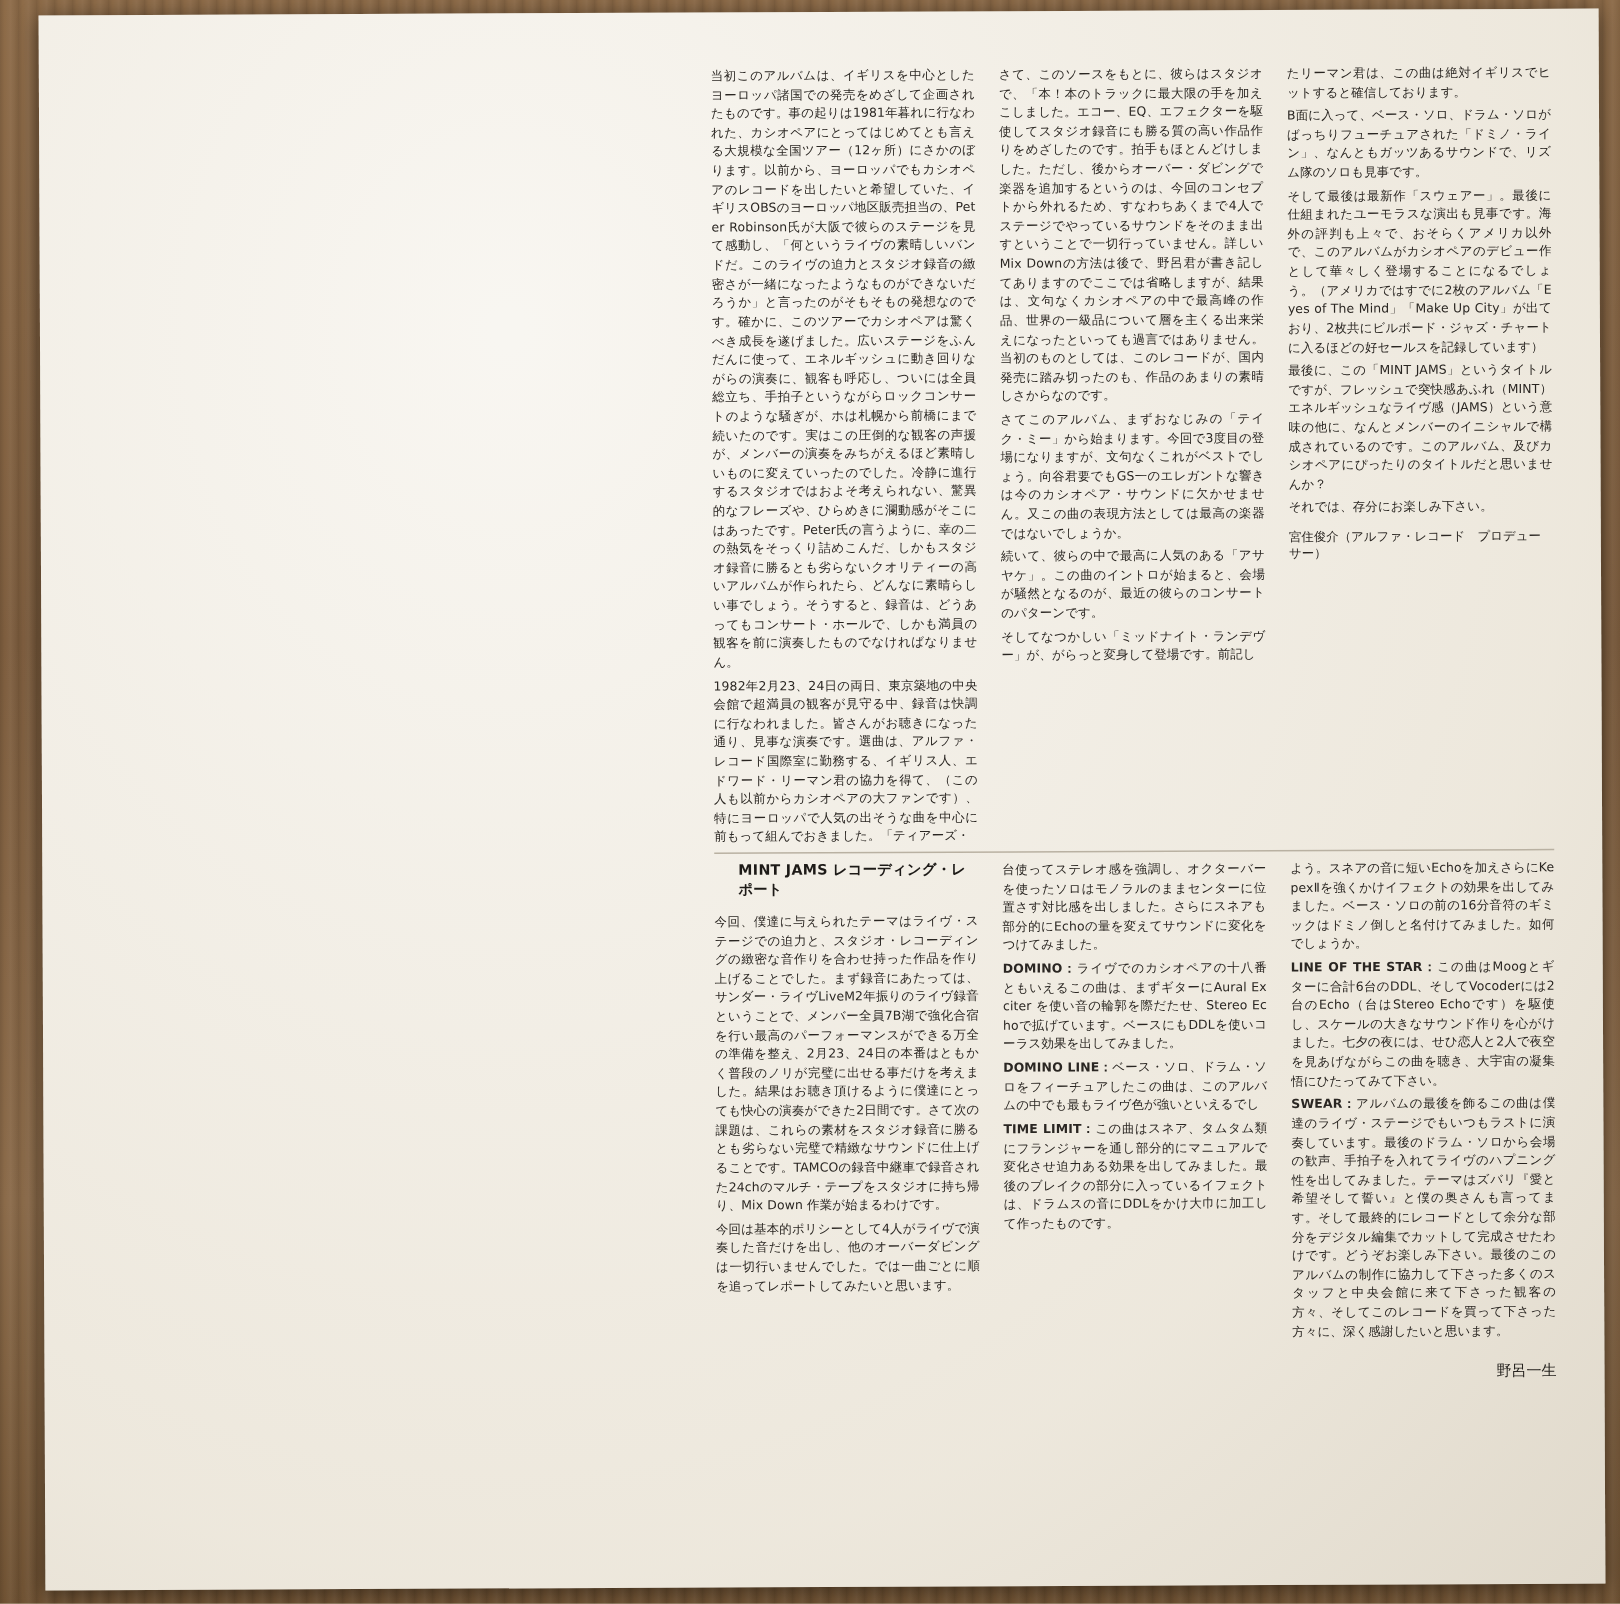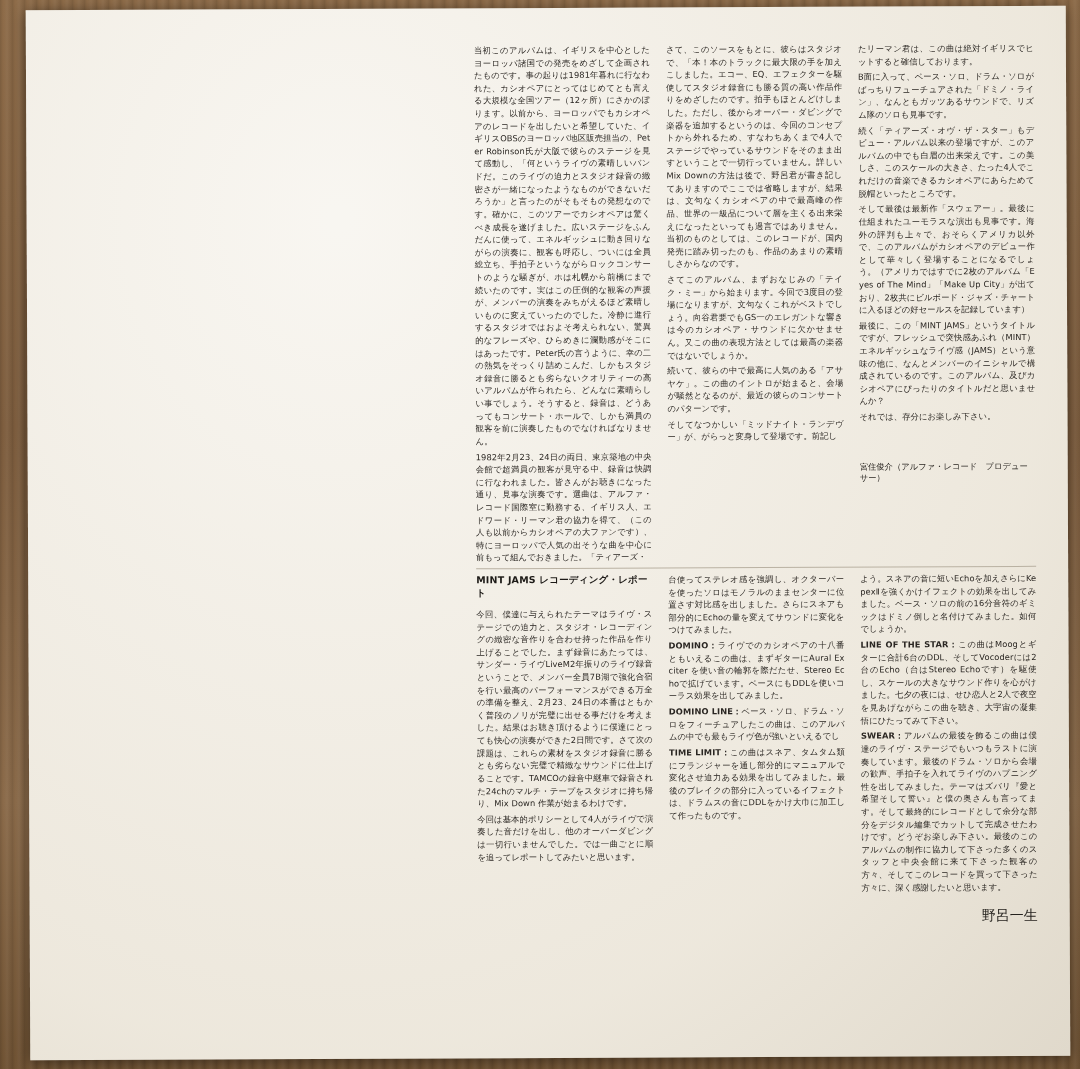--- a/index.html
+++ b/index.html
@@ -54,27 +54,27 @@
     left:448px;top:566px;width:560px;
     display:flex;gap:16px;align-items:flex-start;
   }
   .rule{
     position:absolute;left:448px;top:560px;width:560px;height:1px;
     background:#b9b1a2;
   }
   .lower .col{width:176px;}
   .sect-title{
     font-size:9.5px;font-weight:bold;color:#1d1a17;
-    margin:0 0 8px 0;letter-spacing:0.02em;
+    margin:0 0 8px 16px;letter-spacing:0.02em;
   }
   .trk{font-weight:bold;}
   .byline{
-    margin-top:14px;text-align:right;font-size:14px;color:#24211d;
+    margin-top:14px;text-align:right;font-size:10px;color:#24211d;
   }
-  .prod-line{margin-top:38px;font-size:8.3px;color:#2a2622;}
+  .prod-line{margin-top:8px;font-size:8.3px;color:#2a2622;}
 </style>
 </head>
 <body>
 
 <div id="desk"></div>
 
 <div id="sheet">
 
   <div class="cols">
 
@@ -91,21 +91,20 @@
         <p>さてこのアルバム、まずおなじみの「テイク・ミー」から始まります。今回で3度目の登場になりますが、文句なくこれがベストでしょう。向谷君要でもGS一のエレガントな響きは今のカシオペア・サウンドに欠かせません。又この曲の表現方法としては最高の楽器ではないでしょうか。</p>
         <p>続いて、彼らの中で最高に人気のある「アサヤケ」。この曲のイントロが始まると、会場が騒然となるのが、最近の彼らのコンサートのパターンです。</p>
         <p>そしてなつかしい「ミッドナイト・ランデヴー」が、がらっと変身して登場です。前記し</p>
       </div>
     </div>
 
     <div class="col">
       <div class="jp">
         <p>たリーマン君は、この曲は絶対イギリスでヒットすると確信しております。</p>
         <p>B面に入って、ベース・ソロ、ドラム・ソロがばっちりフューチュアされた「ドミノ・ライン」、なんともガッツあるサウンドで、リズム隊のソロも見事です。</p>
-        <p>続く「ティアーズ・オヴ・ザ・スター」もデビュー・アルバム以来の登場ですが、このアルバムの中でも白眉の出来栄えです。この美しさ、このスケールの大きさ、たった4人でこれだけの音楽できるカシオペアにあらためて脱帽といったところです。</p>
         <p>そして最後は最新作「スウェアー」。最後に仕組まれたユーモラスな演出も見事です。海外の評判も上々で、おそらくアメリカ以外で、このアルバムがカシオペアのデビュー作として華々しく登場することになるでしょう。（アメリカではすでに2枚のアルバム「Eyes of The Mind」「Make Up City」が出ており、2枚共にビルボード・ジャズ・チャートに入るほどの好セールスを記録しています）</p>
         <p>最後に、この「MINT JAMS」というタイトルですが、フレッシュで突快感あふれ（MINT）エネルギッシュなライヴ感（JAMS）という意味の他に、なんとメンバーのイニシャルで構成されているのです。このアルバム、及びカシオペアにぴったりのタイトルだと思いませんか？</p>
         <p>それでは、存分にお楽しみ下さい。</p>
       </div>
       <div class="prod-line">宮住俊介（アルファ・レコード　プロデューサー）</div>
     </div>
 
   </div>
 
   <div class="rule"></div>

